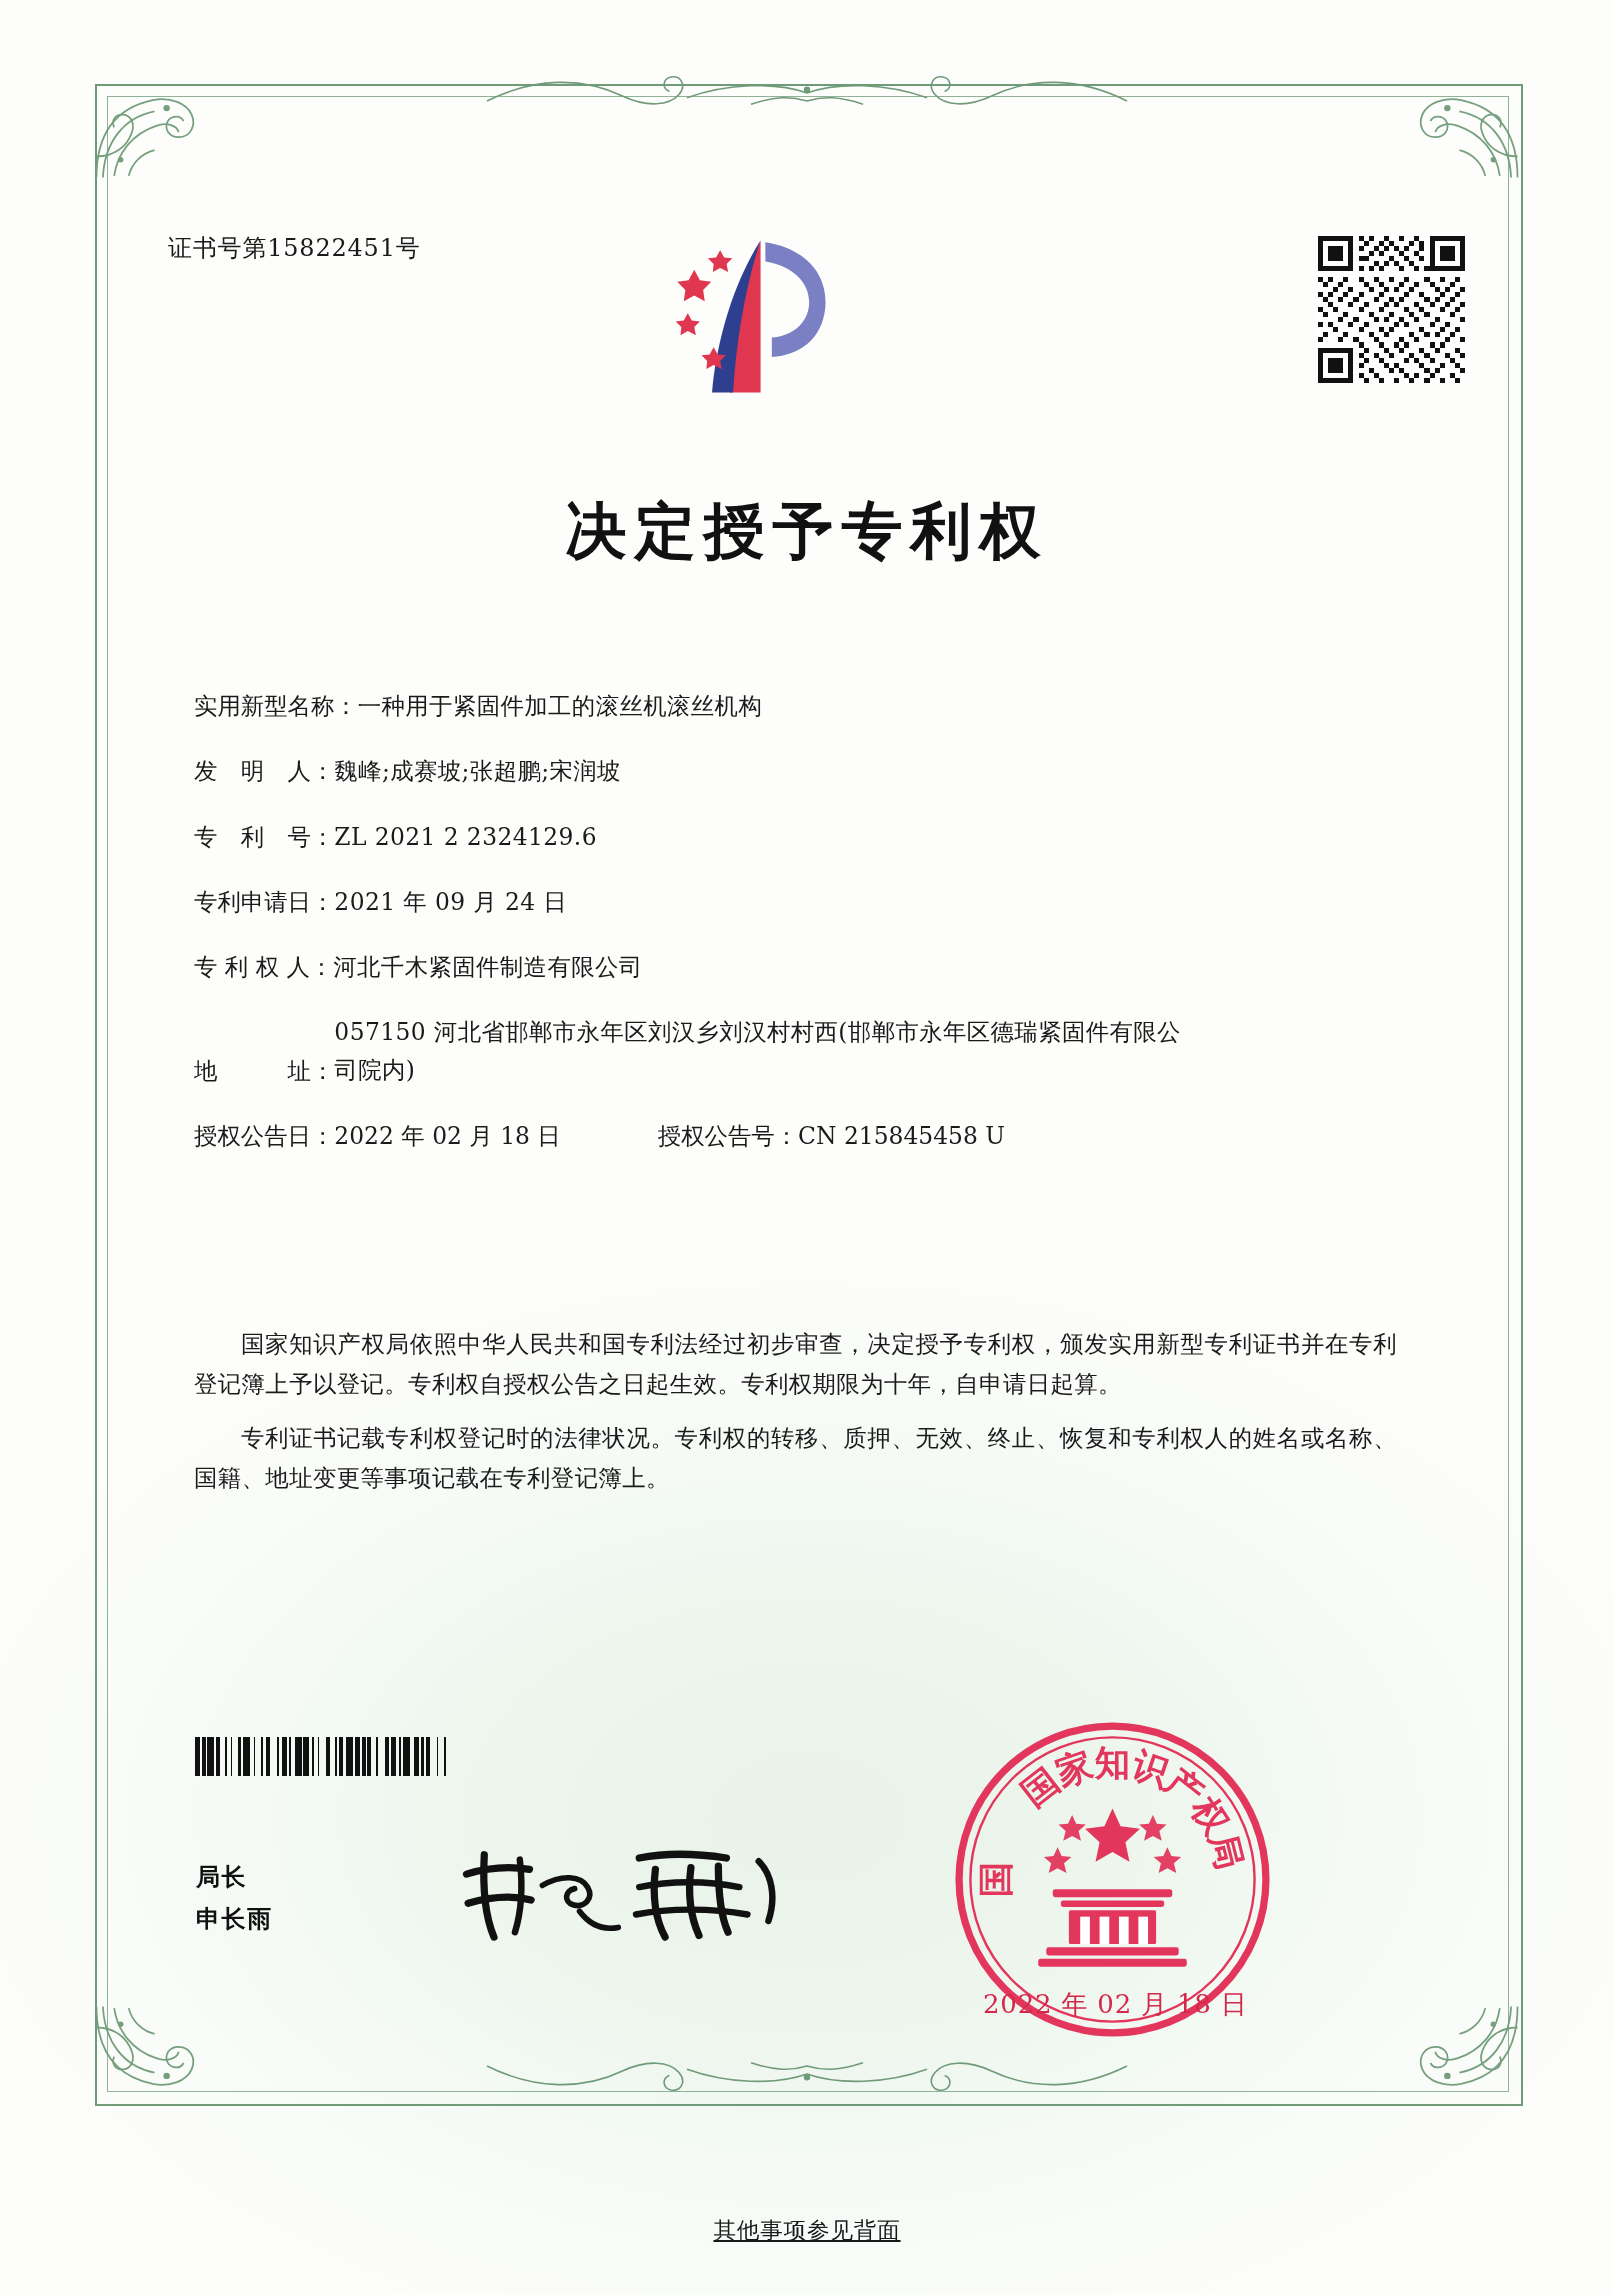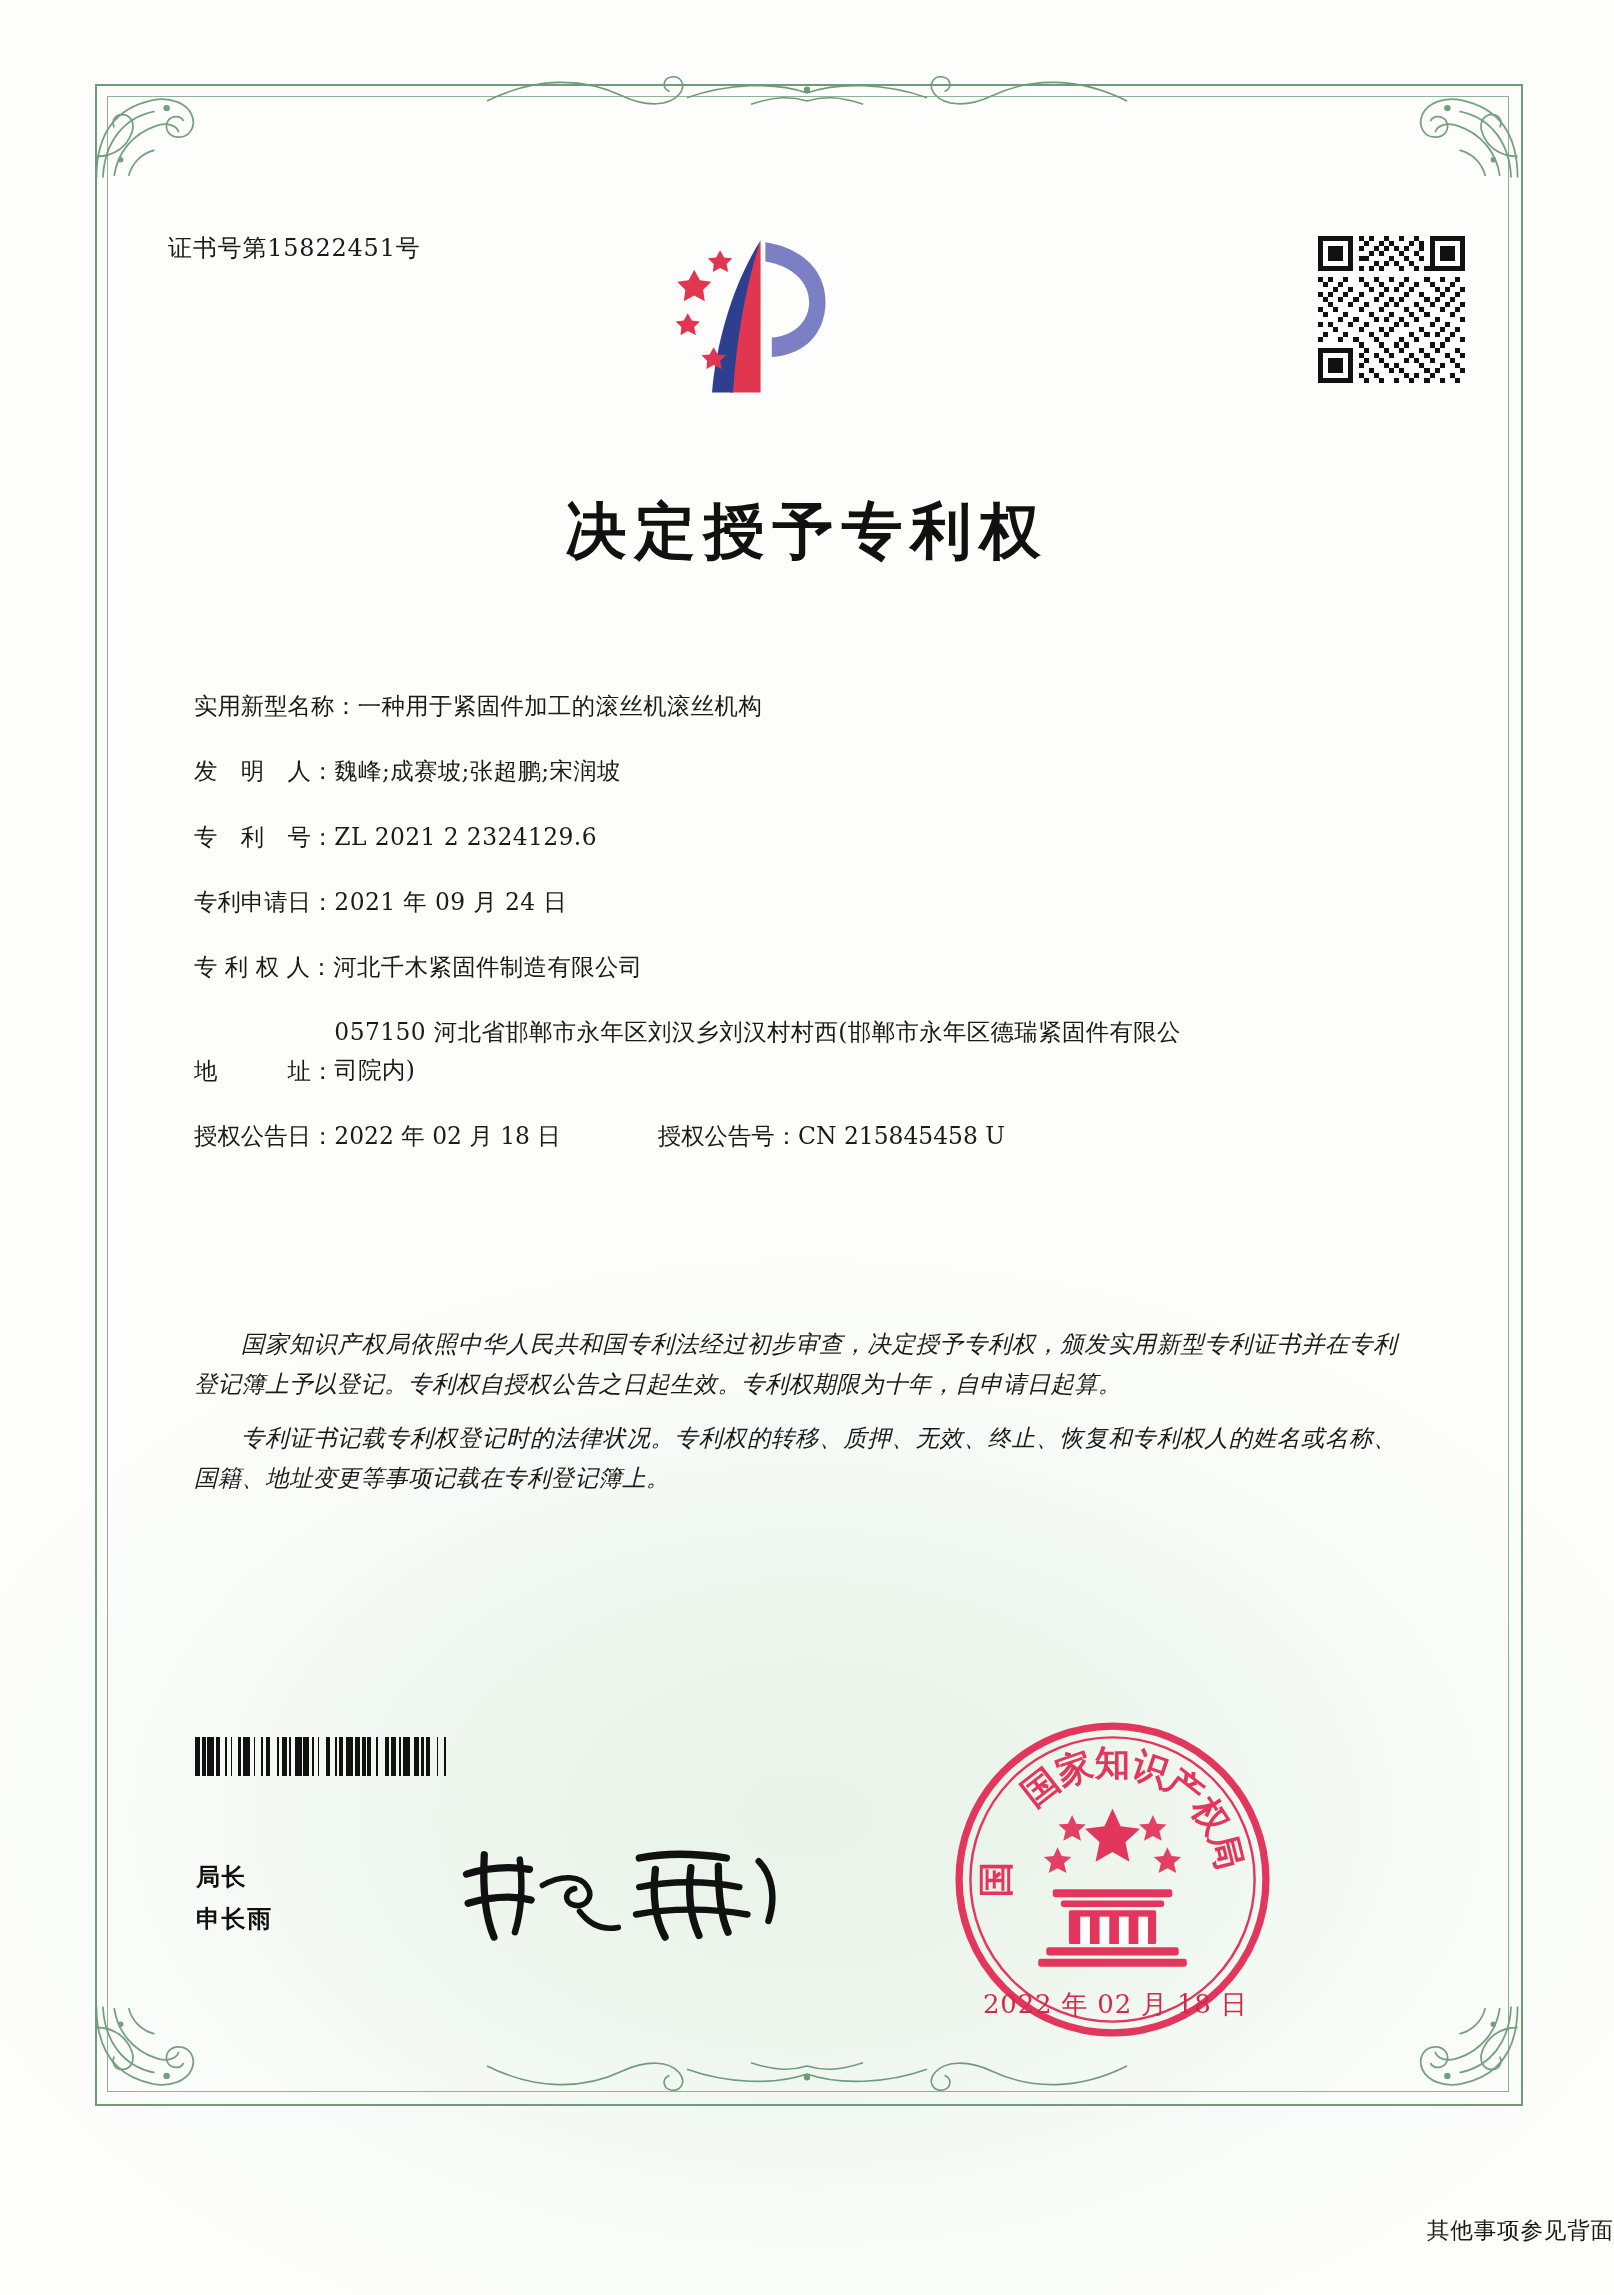--- a/index.html
+++ b/index.html
@@ -132,21 +132,20 @@
   
   .paras {
     position: absolute;
     left: 194px;
     top: 1324px;
     width: 1203px;
     font-size: 23.4px;
     line-height: 1.72;
     color: #1a1a1a;
     text-align: justify;
-    font-style: italic;
   }
   .paras p {
     margin: 0 0 13px 0;
     text-indent: 47px;
     letter-spacing: 0.4px;
   }
 
   
   .barcode {
     position: absolute;
@@ -198,24 +197,25 @@
     top: 2129px;
     text-align: center;
     font-size: 22.6px;
     color: #1a1a1a;
     letter-spacing: 0.8px;
   }
   .footer-note {
     position: absolute;
     left: 0; right: 0;
     top: 2215px;
-    text-align: right;
+    text-align: center;
     font-size: 22.6px;
     color: #1a1a1a;
     letter-spacing: 0.8px;
+    text-decoration: underline;
   }
 </style>
 </head>
 <body>
 
 <div class="page">
 
   <div class="frame-outer"></div>
   <div class="frame-inner"></div>
 

